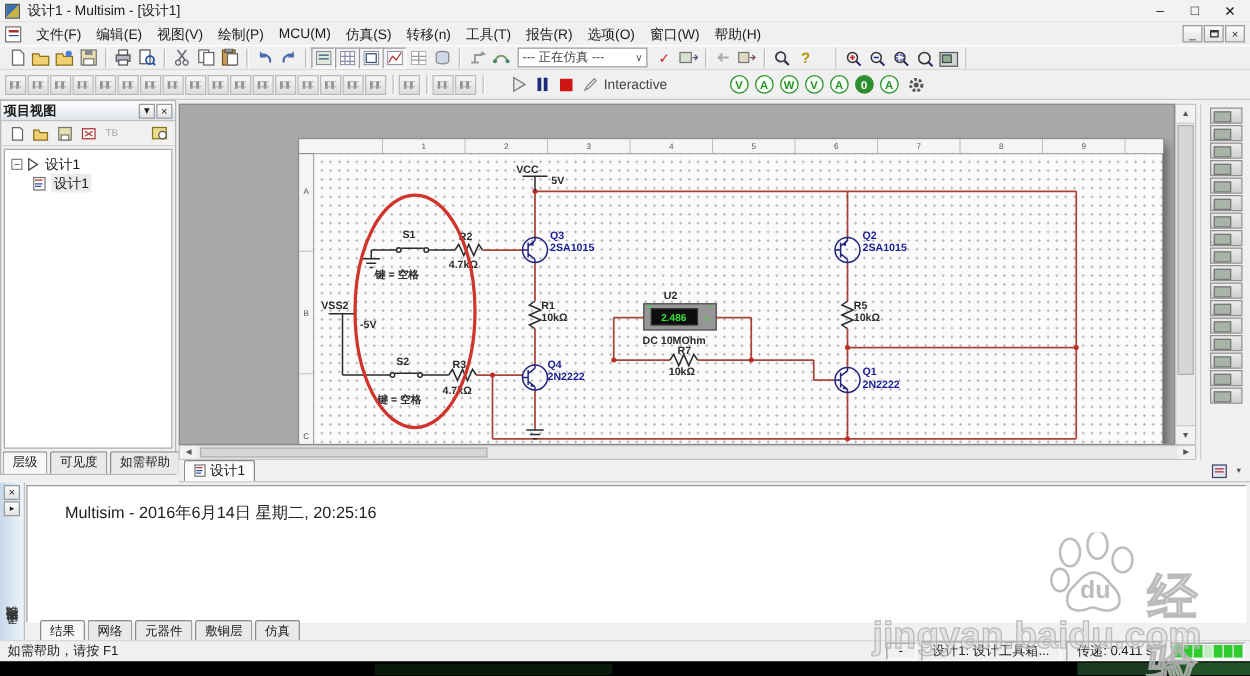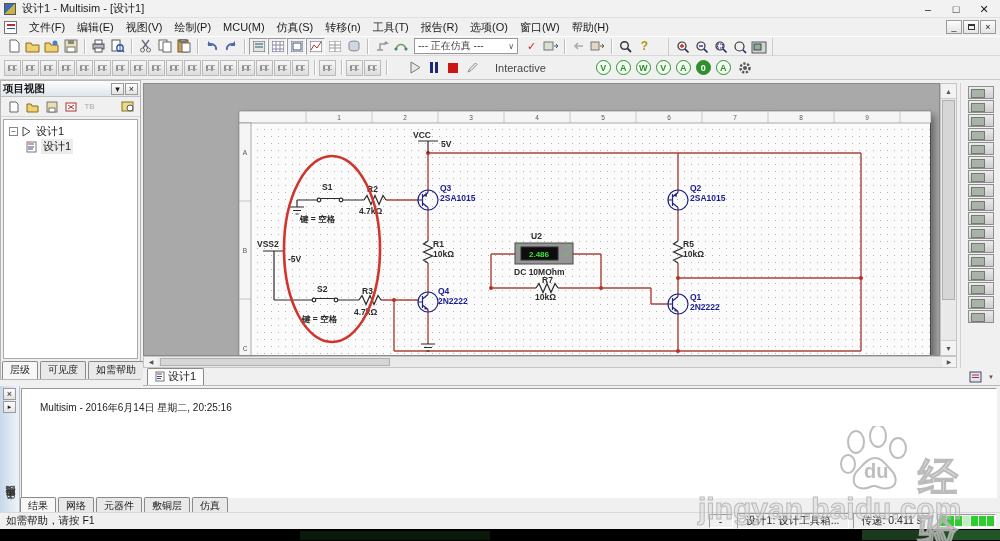--- a/index.html
+++ b/index.html
@@ -292,21 +292,21 @@
         </svg>
       </span>
     <span class="tbtn">
         <span style="width:10px;height:10px;background:#cc1515"></span>
       </span>
     <span class="tbtn">
         <svg width="12" height="12">
           <path d="M2,10 l1.5,-3 l6,-6 l1.5,1.5 l-6,6 z" fill="none" stroke="#888"></path>
         </svg>
       </span>
-    <span style="color:#444;margin-left:14px">Interactive</span>
+    <span style="color:#444;margin-left:2px">Interactive</span>
   </span>
   <span class="row" style="margin-left:50px">
     <span class="probe">V</span>
     <span class="probe">A</span>
     <span class="probe">W</span>
     <span class="probe">V</span>
     <span class="probe">A</span>
     <span class="probe" style="background:#2f8f2f;color:#fff">0</span>
     <span class="probe">A</span>
     <span class="tbtn">
@@ -562,23 +562,23 @@
   </span>
 </div>
 
 <div class="abs" style="left:0;top:386px;width:1000px;height:126px;background:#f0f0f0">
   <div class="abs" style="left:0;top:0;width:20px;height:126px;background:linear-gradient(90deg,#c7d8ea,#eef4fa);border-right:1px solid #c0c0c0">
     <span class="wbtn" style="width:13px;height:12px;margin:2px 0 1px 3px">×</span>
     <span class="wbtn" style="width:13px;height:12px;margin-left:3px;font-size:7px">▸</span>
     <div class="vtext" style="position:absolute;left:4px;bottom:4px;font-size:10px;color:#333">电子表格视图</div>
   </div>
   <div class="abs sunken" style="left:21px;top:2px;width:976px;height:110px;background:#fff;overflow:hidden">
-    <div style="margin:12px 0 0 18px;font-size:10px;color:#222">Multisim  -  2016年6月14日 星期二, 20:25:16</div>
+    <div style="margin:12px 0 0 30px;font-size:13px;color:#222">Multisim  -  2016年6月14日 星期二, 20:25:16</div>
   </div>
-  <div class="row" style="position:absolute;left:20px;bottom:0;height:15px;align-items:flex-start">
+  <div class="row" style="position:absolute;left:32px;bottom:0;height:15px;align-items:center">
     <span class="tab active" style="font-weight:normal;font-size:10px">结果</span>
     <span class="tab" style="font-size:10px">网络</span>
     <span class="tab" style="font-size:10px">元器件</span>
     <span class="tab" style="font-size:10px">敷铜层</span>
     <span class="tab" style="font-size:10px">仿真</span>
   </div>
 </div>
 
 <div class="abs row" style="left:0;top:512px;width:1000px;height:17px;background:#f0f0f0;border-top:1px solid #d9d9d9;font-size:10.5px">
   <span style="padding-left:6px">如需帮助，请按 F1</span>

